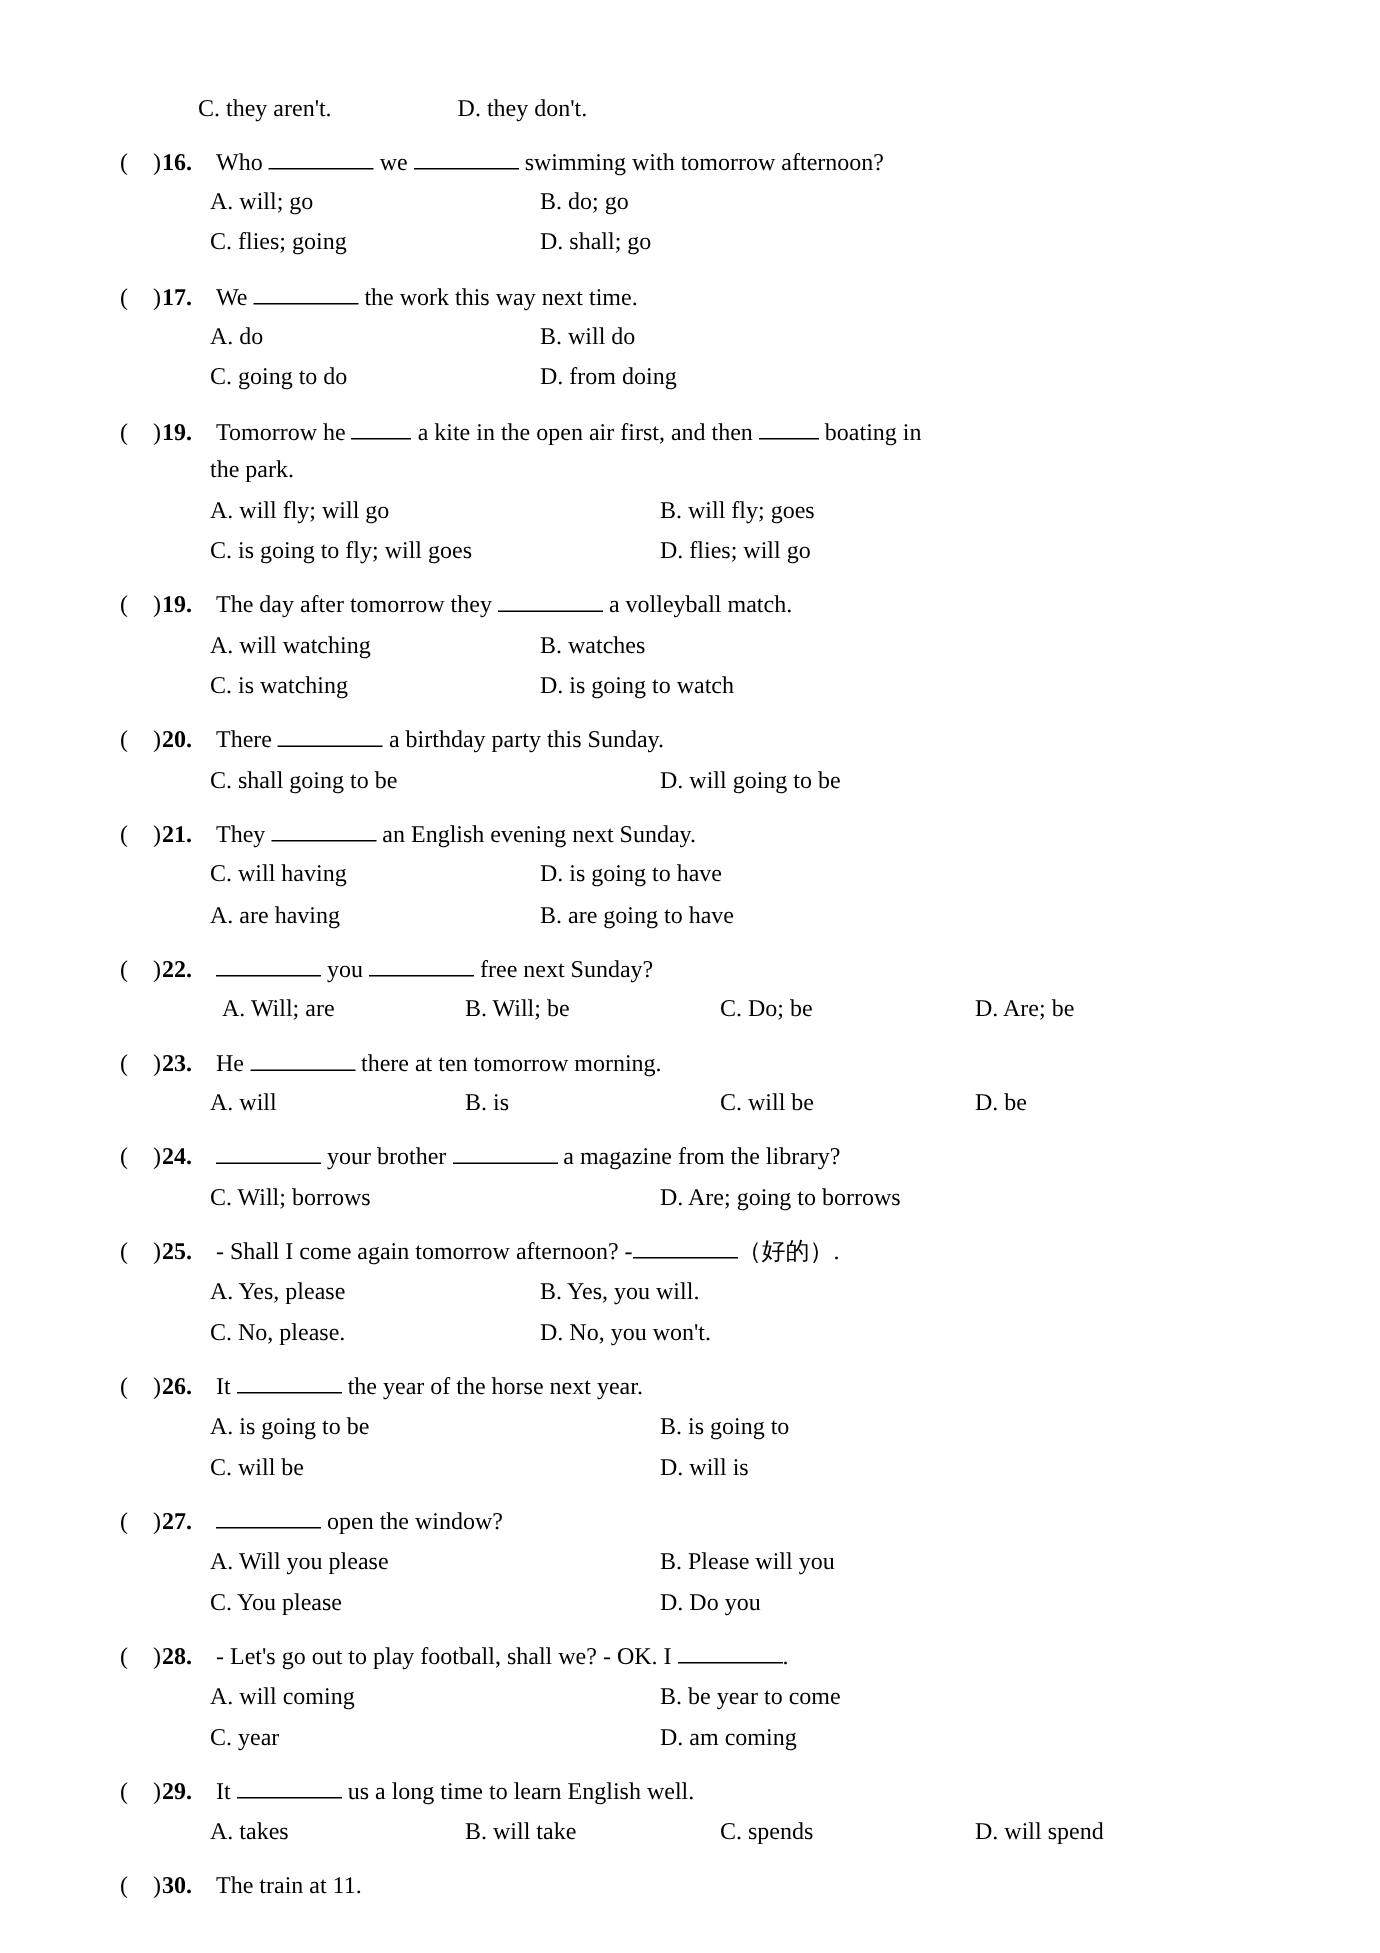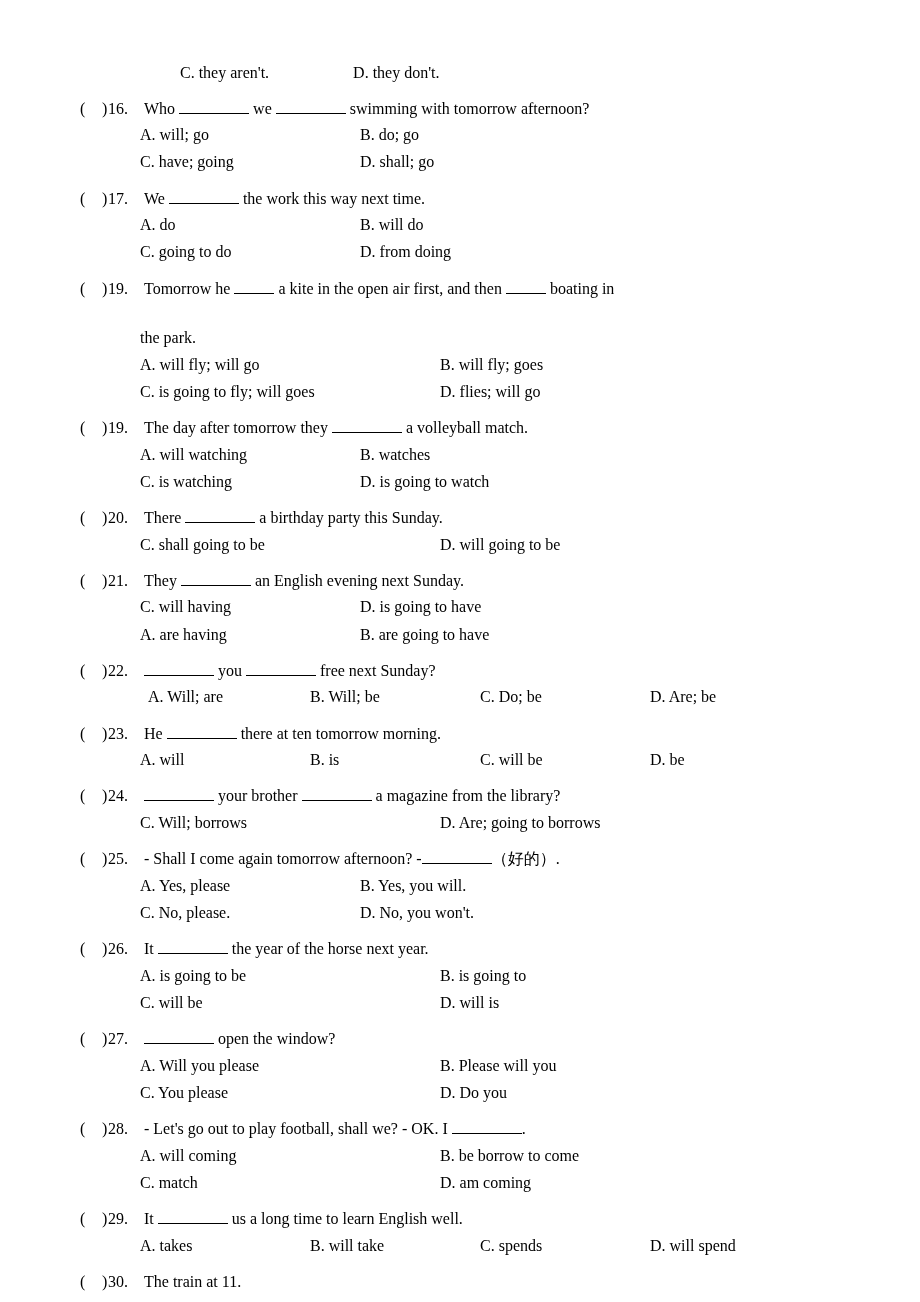--- a/index.html
+++ b/index.html
@@ -29,20 +29,21 @@
       min-width: 14px;
       display: inline-block;
     }
     .paren-right {
       min-width: 14px;
       display: inline-block;
     }
     .question-number {
       min-width: 36px;
       display: inline-block;
+      font-weight: bold;
     }
     .question-text {
       flex: 1;
     }
     .options-row {
       display: flex;
       flex-wrap: wrap;
       padding-left: 60px;
       gap: 0px;
       line-height: 1.7;
@@ -52,56 +53,55 @@
       padding-right: 10px;
     }
     .option-wide {
       min-width: 300px;
     }
     .options-row-4 .option {
       min-width: 170px;
     }
     .indent {
       padding-left: 60px;
-      margin-top: 24px;
     }
     .blank {
       display: inline-block;
       min-width: 70px;
       border-bottom: 1px solid #000;
     }
     .blank-short {
       display: inline-block;
       min-width: 40px;
       border-bottom: 1px solid #000;
     }
   </style>
 </head>
 <body>
 
 <div>
 
   <div class="question-block">
-    <span style="margin-left: 100px;">C. they aren't.</span>
+    <span style="margin-left: 52px;">C. they aren't.</span>
     <span style="margin-left: 80px;">D. they don't.</span>
   </div>
 
   <div class="question-block">
     <div class="question-line">
       <span class="paren-left">(</span>
       <span class="paren-right">&nbsp;&nbsp;)</span>
       <span class="question-number">16.</span>
       <span class="question-text">Who <span class="blank"></span> we <span class="blank"></span> swimming with tomorrow afternoon?</span>
     </div>
     <div class="options-row">
       <span class="option">A. will; go</span>
       <span class="option">B. do; go</span>
     </div>
     <div class="options-row">
-      <span class="option">C. have; going</span>
+      <span class="option">C. flies; going</span>
       <span class="option">D. shall; go</span>
     </div>
   </div>
 
   <div class="question-block">
     <div class="question-line">
       <span class="paren-left">(</span>
       <span class="paren-right">&nbsp;&nbsp;)</span>
       <span class="question-number">17.</span>
       <span class="question-text">We <span class="blank"></span> the work this way next time.</span>
@@ -277,24 +277,24 @@
 
   <div class="question-block">
     <div class="question-line">
       <span class="paren-left">(</span>
       <span class="paren-right">&nbsp;&nbsp;)</span>
       <span class="question-number">28.</span>
       <span class="question-text">- Let's go out to play football, shall we?   - OK. I <span class="blank"></span>.</span>
     </div>
     <div class="options-row">
       <span class="option option-wide">A. will coming</span>
-      <span class="option">B. be borrow to come</span>
-    </div>
-    <div class="options-row">
-      <span class="option option-wide">C. match</span>
+      <span class="option">B. be year to come</span>
+    </div>
+    <div class="options-row">
+      <span class="option option-wide">C. year</span>
       <span class="option">D. am coming</span>
     </div>
   </div>
 
   <div class="question-block">
     <div class="question-line">
       <span class="paren-left">(</span>
       <span class="paren-right">&nbsp;&nbsp;)</span>
       <span class="question-number">29.</span>
       <span class="question-text">It <span class="blank"></span> us a long time to learn English well.</span>

